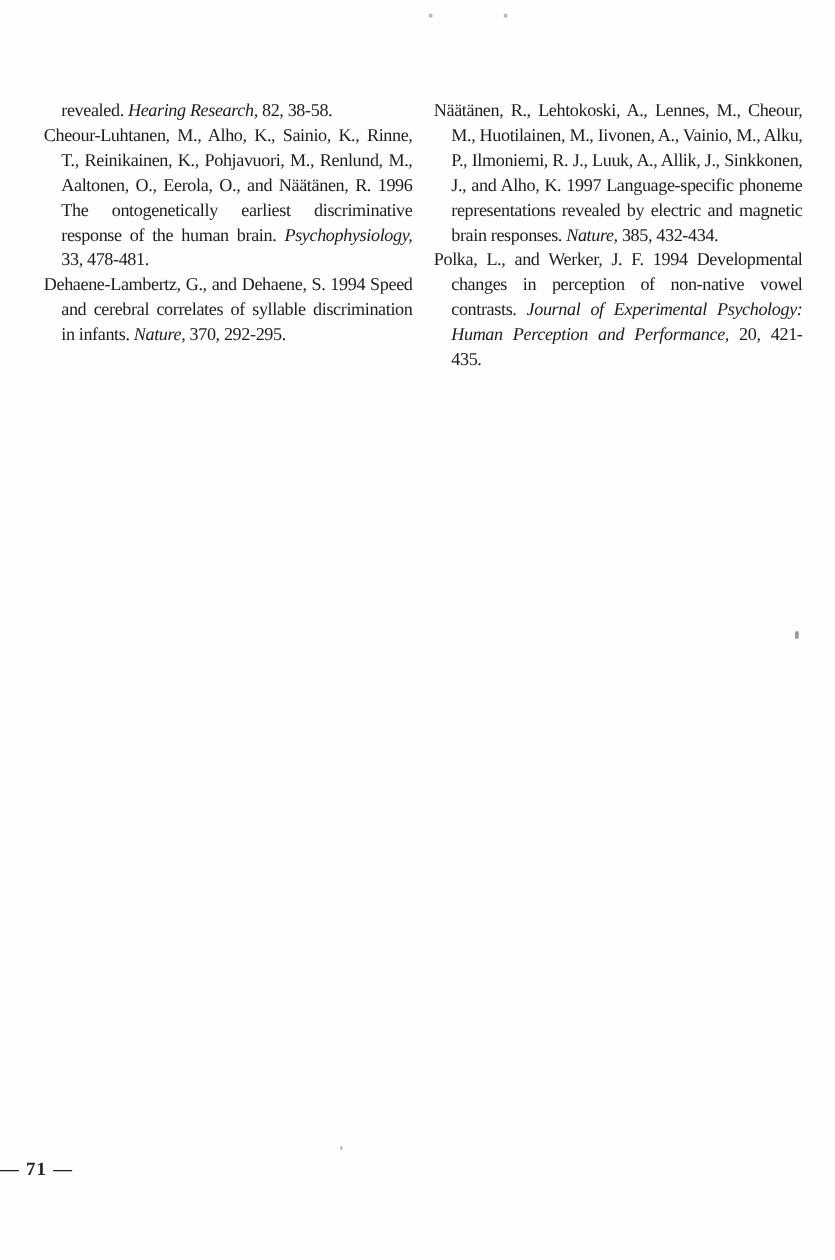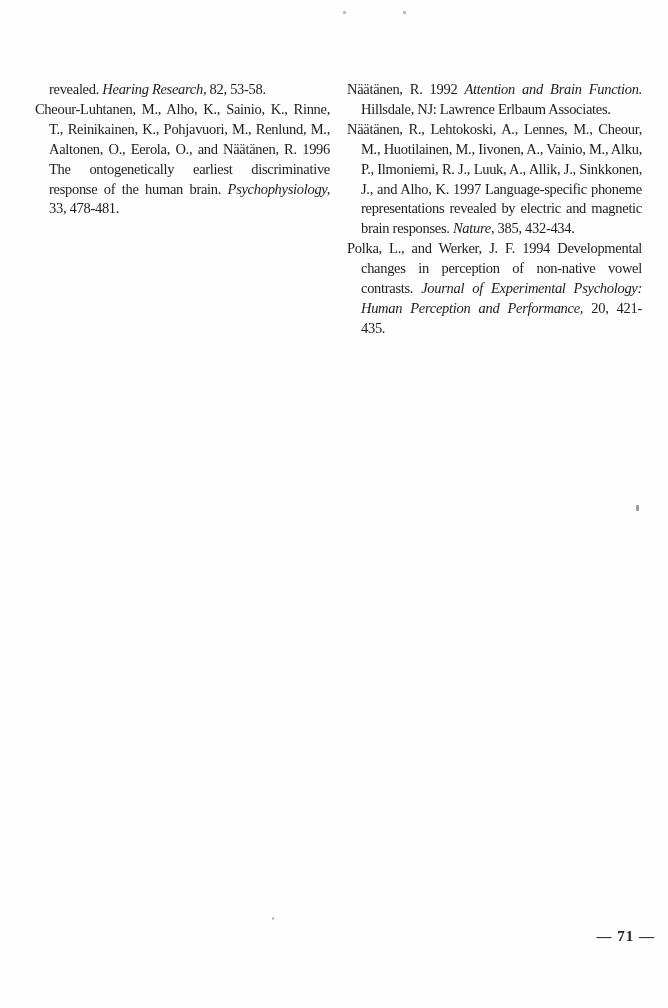--- a/index.html
+++ b/index.html
@@ -36,21 +36,21 @@
     text-indent: 0;
   }
   .italic {
     font-style: italic;
   }
   .footer {
     position: absolute;
     top: 928px;
     left: 0;
     width: 655px;
-    text-align: right;
+    text-align: left;
     font-size: 15px;
     font-weight: bold;
     letter-spacing: 1px;
     color: #222;
   }
   .speck {
     position: absolute;
     background: #b9b9b9;
     border-radius: 1px;
   }
@@ -63,24 +63,24 @@
 <body>
 
 <div class="page">
   <div class="speck speck-1"></div>
   <div class="speck speck-2"></div>
   <div class="speck speck-3"></div>
   <div class="speck speck-4"></div>
 
   <div class="content">
     <div class="column">
-        <div class="ref-entry continuation"><span>revealed. </span><span class="italic">Hearing Research,</span><span> 82, 53-58.</span></div>
+        <div class="ref-entry continuation"><span>revealed. </span><span class="italic">Hearing Research,</span><span> 82, 38-58.</span></div>
         <div class="ref-entry"><span>Cheour-Luhtanen, M., Alho, K., Sainio, K., Rinne, T., Reinikainen, K., Pohjavuori, M., Renlund, M., Aaltonen, O., Eerola, O., and Näätänen, R. 1996 The ontogenetically earliest discriminative response of the human brain. </span><span class="italic">Psychophysiology,</span><span> 33, 478-481.</span></div>
+        <div class="ref-entry"><span>Dehaene-Lambertz, G., and Dehaene, S. 1994 Speed and cerebral correlates of syllable discrimination in infants. </span><span class="italic">Nature,</span><span> 370, 292-295.</span></div>
       </div>
     <div class="column">
-        <div class="ref-entry"><span>Näätänen, R. 1992 </span><span class="italic">Attention and Brain Function.</span><span> Hillsdale, NJ: Lawrence Erlbaum Associates.</span></div>
         <div class="ref-entry"><span>Näätänen, R., Lehtokoski, A., Lennes, M., Cheour, M., Huotilainen, M., Iivonen, A., Vainio, M., Alku, P., Ilmoniemi, R. J., Luuk, A., Allik, J., Sinkkonen, J., and Alho, K. 1997 Language-specific phoneme representations revealed by electric and magnetic brain responses. </span><span class="italic">Nature,</span><span> 385, 432-434.</span></div>
         <div class="ref-entry"><span>Polka, L., and Werker, J. F. 1994 Developmental changes in perception of non-native vowel contrasts. </span><span class="italic">Journal of Experimental Psychology: Human Perception and Performance,</span><span> 20, 421-435.</span></div>
       </div>
   </div>
 
   <div class="footer">— 71 —</div>
 </div>
 
 </body></html>

